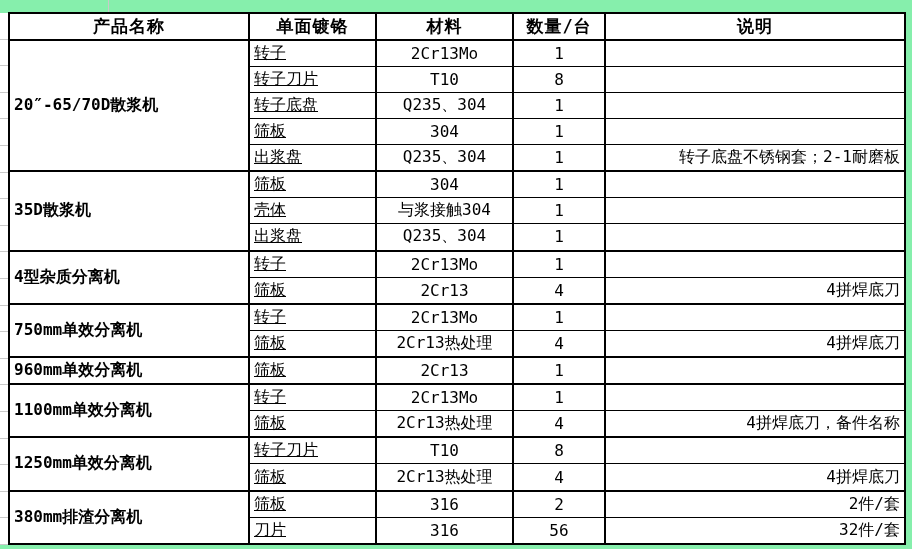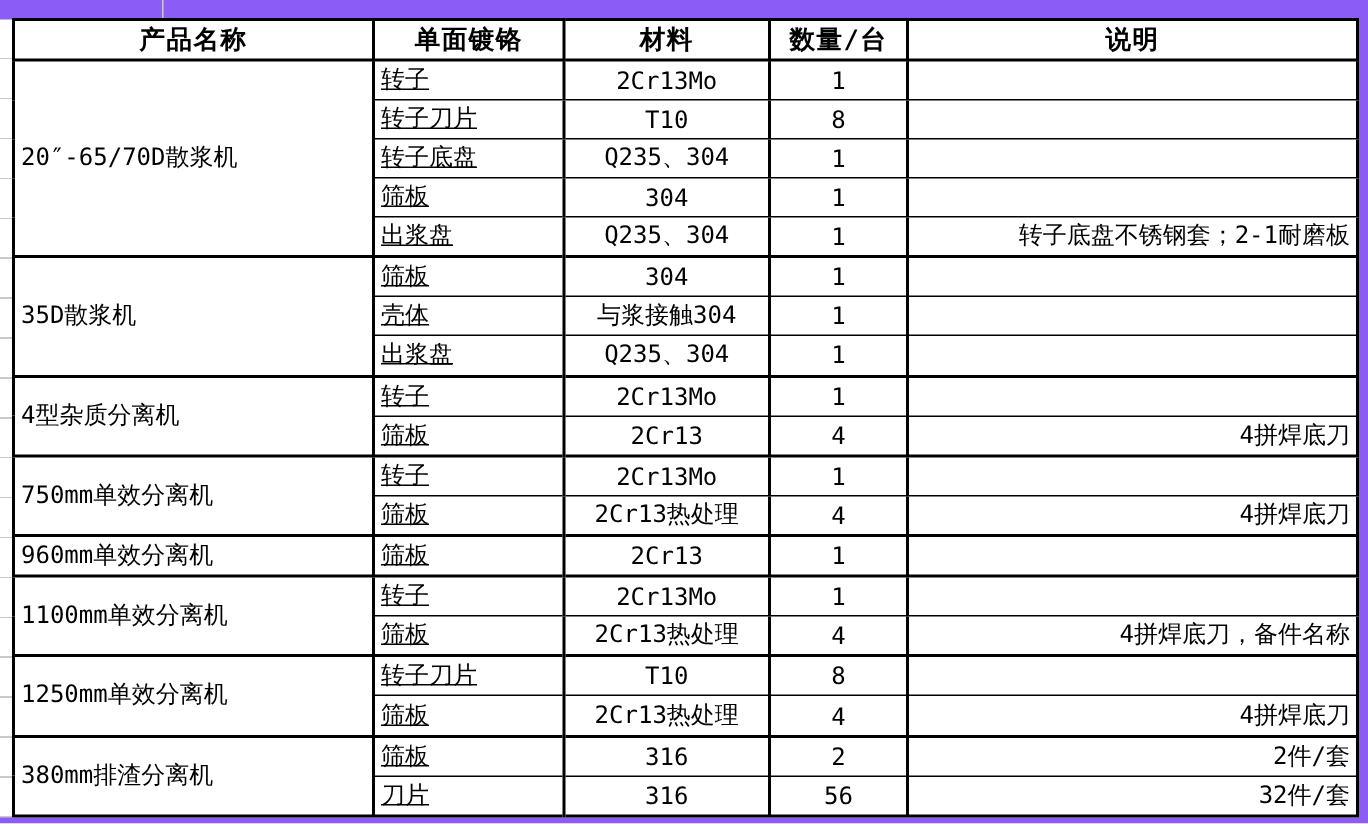--- a/index.html
+++ b/index.html
@@ -5,21 +5,21 @@
   html, body {
     margin: 0;
     padding: 0;
     background: #ffffff;
     font-family: "DejaVu Sans Mono", "DejaVu Sans", "Liberation Sans", sans-serif;
   }
   .stage {
     position: relative;
     width: 912px;
     height: 549px;
-    background: #8b5cf6;
+    background: #86efac;
     overflow: hidden;
   }
   
   .gutter-left {
     position: absolute;
     left: 0; top: 13px;
     width: 9px; height: 532px;
     background: repeating-linear-gradient(
       to bottom,
       #ffffff 0px, #ffffff 25.6px,
@@ -56,21 +56,21 @@
     border-top-width: 2px;
     border-bottom-width: 2px;
     height: 25px;
     font-size: 17px;
     font-weight: bold;
     text-align: center;
     letter-spacing: 1px;
   }
   table.parts td { font-size: 16px; }
   tr.gs > td { border-top-width: 2px; }
-  td.c-prod { text-align: left; }
+  td.c-prod { text-align: left; font-weight: bold; }
   td.c-part { text-align: left; text-decoration: underline; }
   td.c-mat  { text-align: center; }
   td.c-qty  { text-align: center; }
   td.c-note { text-align: right; }
 </style>
 </head>
 <body>
 
 <div class="stage">
   <div class="gutter-left"></div>

